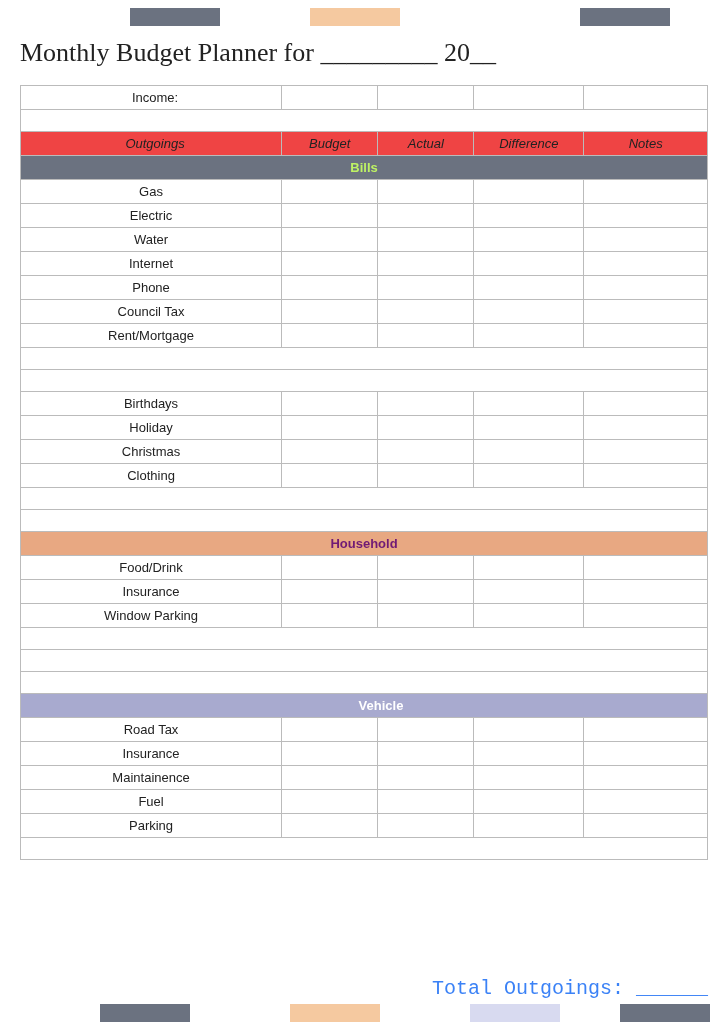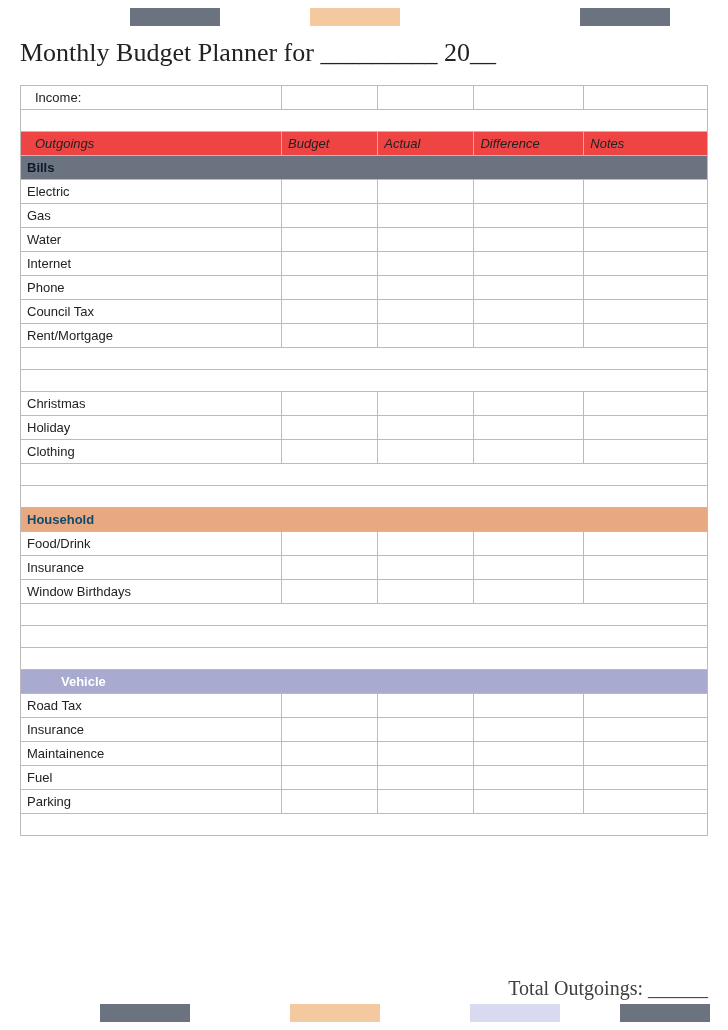--- a/index.html
+++ b/index.html
@@ -11,20 +11,21 @@
       font-family: Arial, sans-serif;
       position: relative;
       overflow: hidden;
     }
 
     .page {
       width: 728px;
       height: 1030px;
       background: #fff;
       position: relative;
+      text-align: center;
     }
 
     
     .deco-block {
       position: absolute;
       height: 18px;
     }
 
     
     .deco-top-1 { top: 8px; left: 130px; width: 90px; background: #6b7280; }
@@ -80,41 +81,41 @@
       font-size: 13px;
     }
 
     .col-header-row td {
       font-size: 13px;
       background: #ef4444;
       font-style: italic;
     }
 
     .section-header td {
-      color: #0f172a;
+      color: #bef264;
       font-size: 13px;
       font-weight: bold;
       padding-left: 6px;
     }
 
     .bills-header td { background: #6b7280; }
-    .household-header td { background: #e8a882; color: #0c4a6e; }
+    .household-header td { background: #e8a882; color: #701a75; }
     .vehicle-header td { background: #a8aacf; color: #fff; padding-left: 40px; }
 
     .data-row td { background: #fff; }
 
     .empty-row td { background: #fff; height: 22px; }
 
     .total-area {
       position: absolute;
       bottom: 30px;
       right: 20px;
-      font-family: Liberation Serif, serif;
+      font-family: Liberation Mono, monospace;
       font-size: 20px;
-      color: #404040;
+      color: #3b82f6;
     }
   </style>
 </head>
 <body>
 
 <div class="page">
 
   <div class="deco-block deco-top-1"></div>
   <div class="deco-block deco-top-2"></div>
   <div class="deco-block deco-top-3"></div>
@@ -142,34 +143,34 @@
         <td class="col-budget">Budget</td>
         <td class="col-actual">Actual</td>
         <td class="col-diff">Difference</td>
         <td class="col-notes">Notes</td>
       </tr>
 
       <tr class="section-header bills-header">
         <td colspan="5">Bills</td>
       </tr>
       <tr class="data-row">
+        <td>Gas</td>
+        <td></td>
+            <td></td>
+            <td></td>
+            <td></td>
+      </tr>
+      <tr class="data-row">
         <td>Electric</td>
         <td></td>
             <td></td>
             <td></td>
             <td></td>
       </tr>
       <tr class="data-row">
-        <td>Gas</td>
-        <td></td>
-            <td></td>
-            <td></td>
-            <td></td>
-      </tr>
-      <tr class="data-row">
         <td>Water</td>
         <td></td>
             <td></td>
             <td></td>
             <td></td>
       </tr>
       <tr class="data-row">
         <td>Internet</td>
         <td></td>
             <td></td>
@@ -198,28 +199,35 @@
             <td></td>
       </tr>
       <tr class="empty-row">
         <td colspan="5"></td>
       </tr>
       <tr class="empty-row">
         <td colspan="5"></td>
       </tr>
 
       <tr class="data-row">
+        <td>Birthdays</td>
+        <td></td>
+            <td></td>
+            <td></td>
+            <td></td>
+      </tr>
+      <tr class="data-row">
+        <td>Holiday</td>
+        <td></td>
+            <td></td>
+            <td></td>
+            <td></td>
+      </tr>
+      <tr class="data-row">
         <td>Christmas</td>
-        <td></td>
-            <td></td>
-            <td></td>
-            <td></td>
-      </tr>
-      <tr class="data-row">
-        <td>Holiday</td>
         <td></td>
             <td></td>
             <td></td>
             <td></td>
       </tr>
       <tr class="data-row">
         <td>Clothing</td>
         <td></td>
             <td></td>
             <td></td>
@@ -243,21 +251,21 @@
             <td></td>
       </tr>
       <tr class="data-row">
         <td>Insurance</td>
         <td></td>
             <td></td>
             <td></td>
             <td></td>
       </tr>
       <tr class="data-row">
-        <td>Window Birthdays</td>
+        <td>Window Parking</td>
         <td></td>
             <td></td>
             <td></td>
             <td></td>
       </tr>
       <tr class="empty-row">
         <td colspan="5"></td>
       </tr>
       <tr class="empty-row">
         <td colspan="5"></td>

